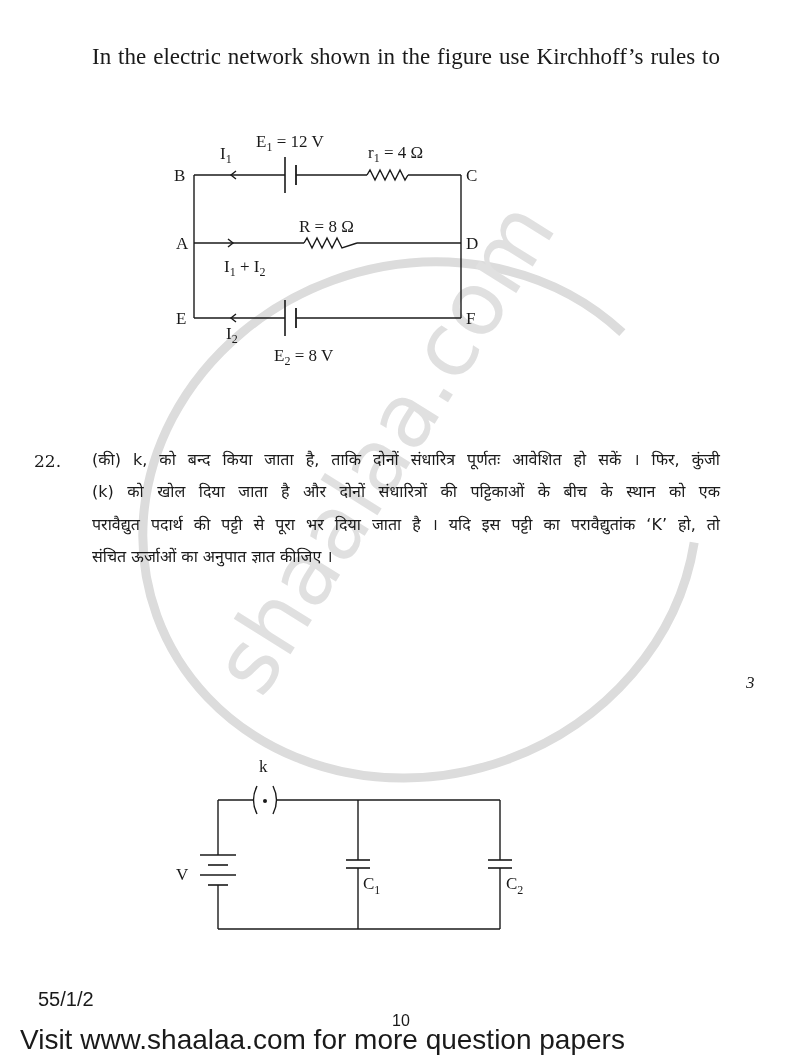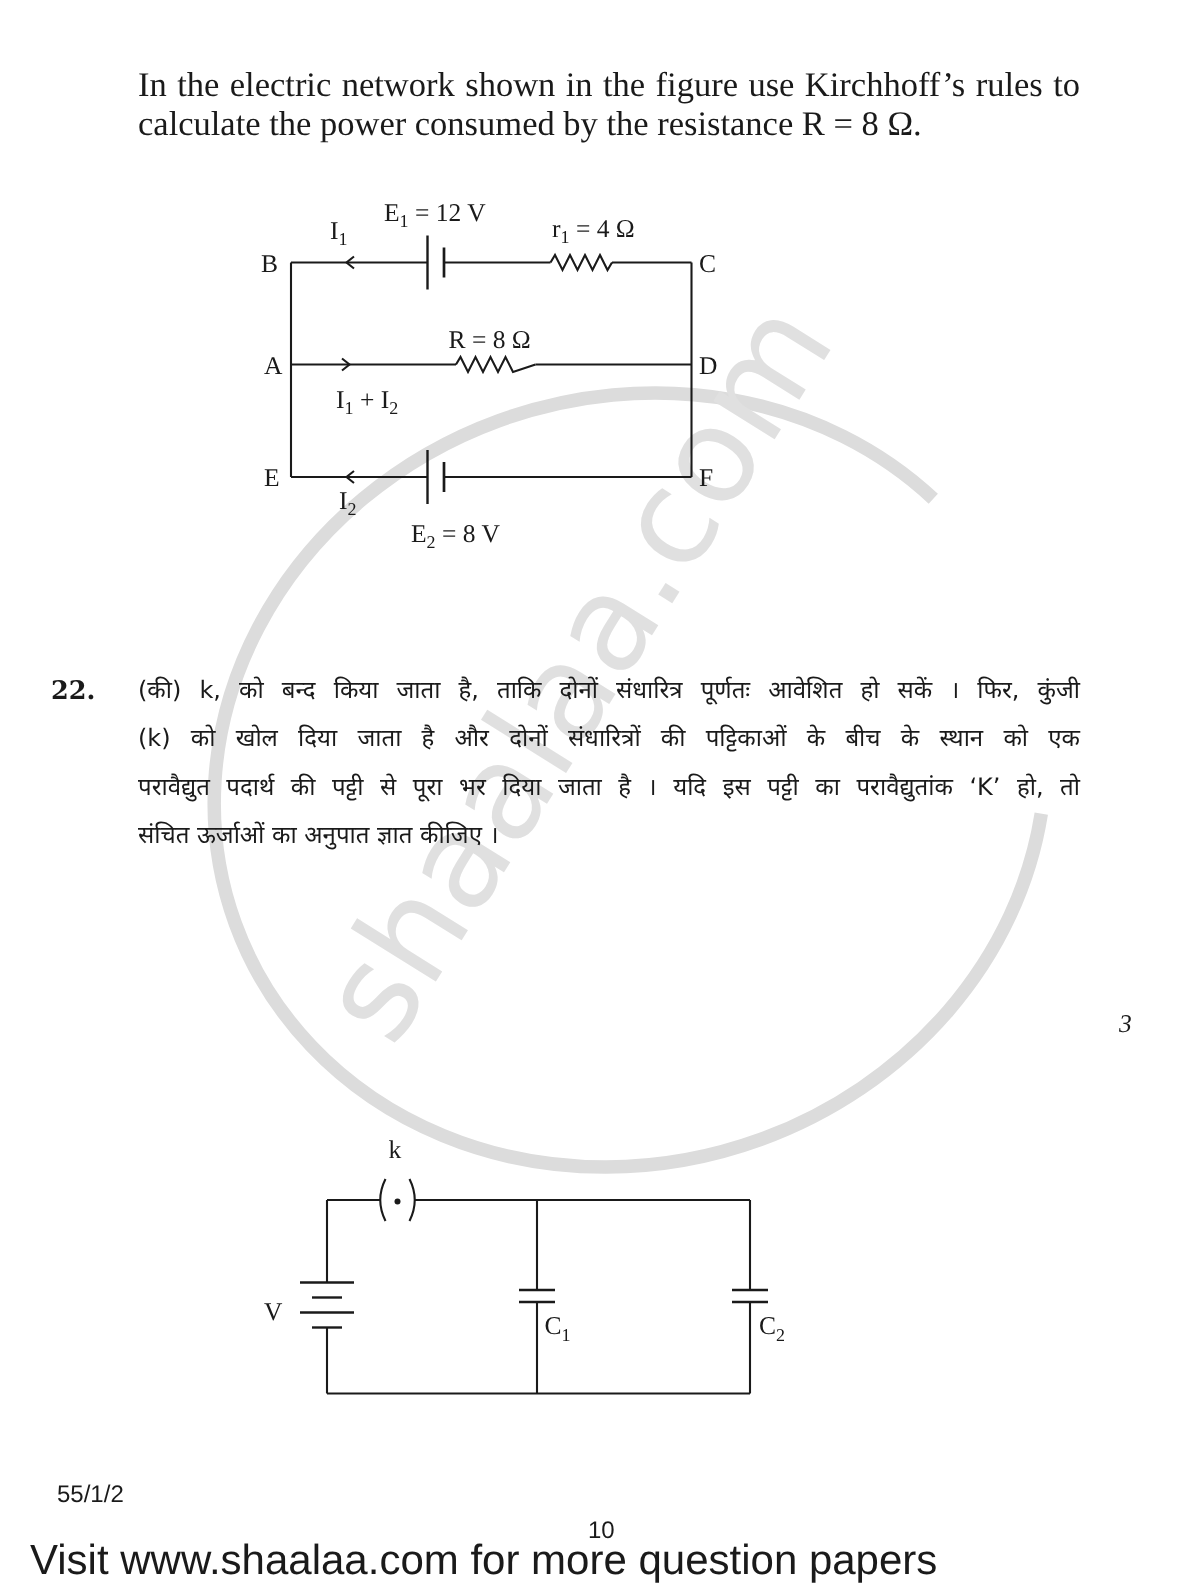--- a/index.html
+++ b/index.html
@@ -4,44 +4,43 @@
 <style>
   html, body { margin:0; padding:0; background:#ffffff; }
   body { width:800px; height:1060px; position:relative; overflow:hidden;
          font-family:"DejaVu Serif","Liberation Serif",serif; color:#1a1a1a; }
   .abs { position:absolute; }
   .q-intro { left:92px; top:44px; width:628px; font-size:23px; line-height:26px;
              font-family:"Liberation Serif","DejaVu Serif",serif; text-align:justify; }
   .q-intro .line { display:block; white-space:nowrap; }
   .q-intro .line.just { text-align:justify; text-align-last:justify; }
   svg text { font-family:"Liberation Serif","DejaVu Serif",serif; fill:#1a1a1a; }
-  .qnum { left:34px; top:451px; font-size:17px; font-weight:bold;
+  .qnum { left:34px; top:451px; font-size:17px; font-weight:normal;
           font-family:"DejaVu Serif",serif;text-align:center; }
   .hindi { left:92px; top:444px; width:628px; font-size:16px; line-height:32.3px;
            font-family:"DejaVu Sans",sans-serif; }
   .hindi .line { display:block; white-space:nowrap; text-align:justify; text-align-last:justify; }
   .hindi .line.last { text-align-last:left; }
   .marks { left:746px; top:673px; font-size:17px; font-style:italic;
            font-family:"Liberation Serif",serif; }
-  .footer-code { left:38px; top:988px; font-size:16px; font-family:"Liberation Sans",sans-serif;text-align:center; }
+  .footer-code { left:38px; top:988px; font-size:20px; font-family:"Liberation Sans",sans-serif;text-align:center; }
   .footer-page { left:392px; top:1012px; font-size:16px; font-family:"Liberation Sans",sans-serif; }
   .footer-visit { left:20px; top:1024px; font-size:28px; font-family:"Liberation Sans",sans-serif; }
   .watermark { left:0; top:0; pointer-events:none; }
 </style>
 </head>
 <body>
 
 <svg class="abs watermark" width="800" height="1060" viewBox="0 0 800 1060">
   <ellipse cx="420" cy="520" rx="280" ry="255" fill="none" stroke="#dcdcdc" stroke-width="9" transform="rotate(-20 420 520)" stroke-dasharray="1450 300" stroke-dashoffset="-120"></ellipse>
   <text x="0" y="0" transform="translate(262 700) rotate(-58)" font-size="88" style="font-family:'DejaVu Sans',sans-serif;fill:#e0e0e0;">shaalaa.com</text>
 </svg>
 
 <div class="abs q-intro">
   <span class="line just">In the electric network shown in the figure use Kirchhoff’s rules to</span>
-  <span class="line">calculate the power consumed by the resistance R = 8 Ω.</span>
 </div>
 
 <svg class="abs" style="left:0;top:0" width="800" height="380">
   <g stroke="#1a1a1a" stroke-width="1.4" fill="none">
 
     <line x1="194" y1="175" x2="194" y2="318"></line>
 
     <line x1="461" y1="175" x2="461" y2="318"></line>
 
     <line x1="194" y1="175" x2="285" y2="175"></line>

